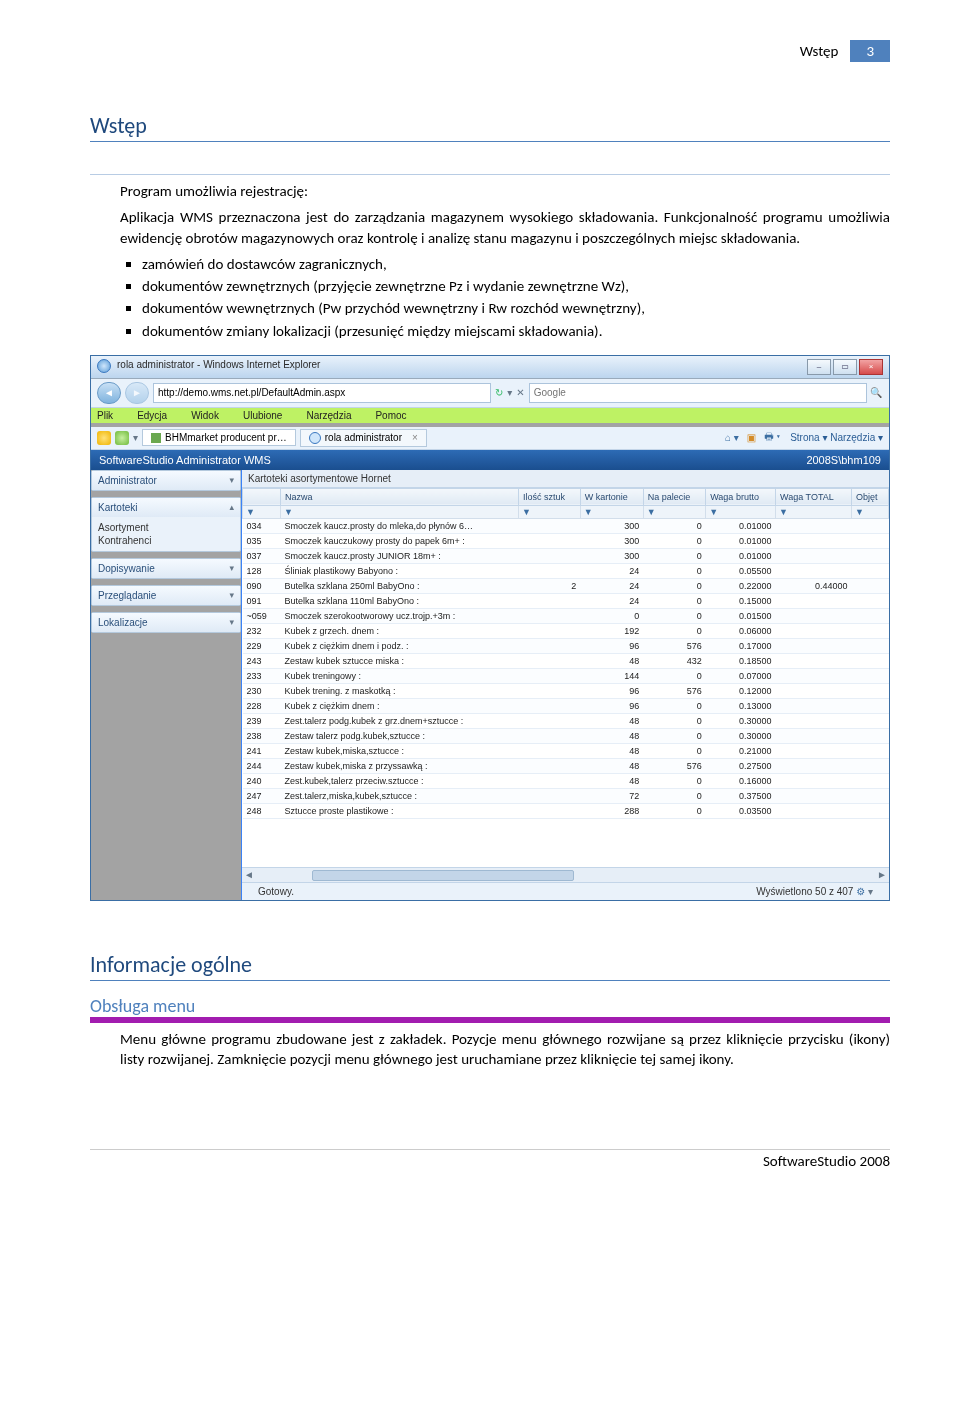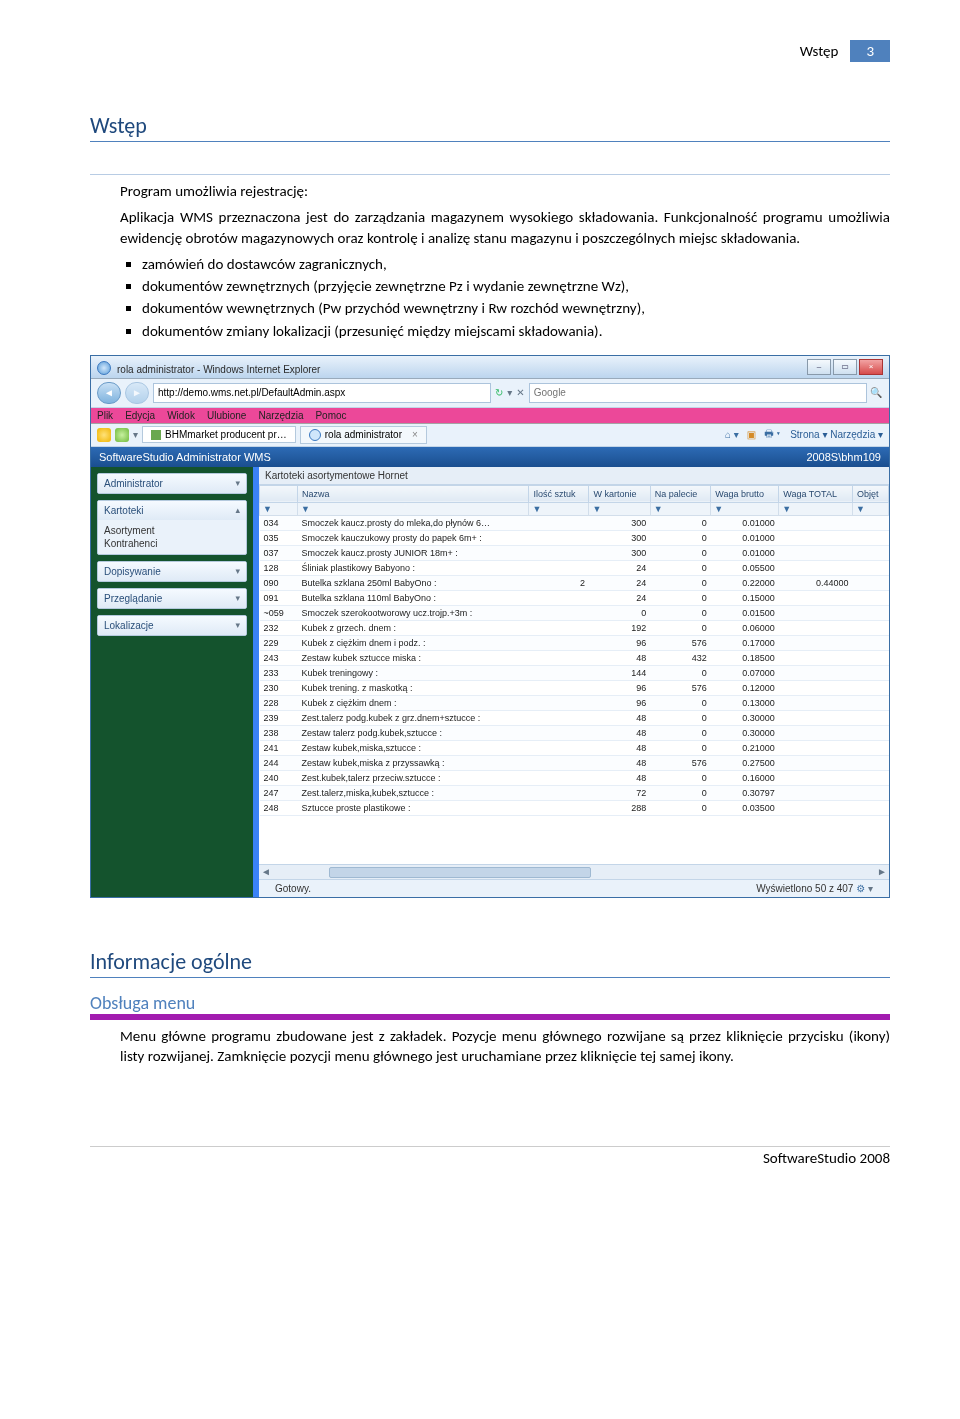--- a/index.html
+++ b/index.html
@@ -7,40 +7,40 @@
   .hdr-top{display:flex;justify-content:flex-end;align-items:center;gap:12px;font-size:15px}
   .pgbox{background:#4f81bd;color:#fff;padding:2px 16px}
   h1.sec{color:#1f497d;font-size:22px;font-weight:normal;border-bottom:1px solid #4f81bd;margin:50px 0 4px 0;padding-bottom:2px}
   h1.sub{color:#1f497d;font-size:22px;font-weight:normal;border-bottom:1px solid #b8cce4;margin:0 0 6px 0;padding-bottom:1px}
   h2.sub2{color:#4f81bd;font-size:18px;font-weight:normal;border-bottom:6px solid #a21caf;margin:14px 0 6px 0}
   p{font-size:15px;line-height:1.35;margin:6px 0;text-align:justify}
   .indent{margin-left:30px}
   ul{margin:2px 0 6px 52px;padding:0}
   li{font-size:15px;line-height:1.35;margin:2px 0;list-style:square}
   .app{margin:14px 0 8px 0;border:1px solid #3a6ea5;font-family:Tahoma,Arial,sans-serif;font-size:10px;background:#d6e5f3}
-  .win-title{background:linear-gradient(#e9f2fb,#bcd5ee);border-bottom:1px solid #9ab;padding:3px 6px;display:flex;align-items:flex-end;gap:6px}
+  .win-title{background:linear-gradient(#e9f2fb,#bcd5ee);border-bottom:1px solid #9ab;padding:3px 6px;display:flex;align-items:flex-start;gap:6px}
   .win-title .t{flex:1;color:#2a2a2a}
   .win-btns{display:flex;gap:2px}
   .win-btns span{width:22px;height:14px;border:1px solid #89a;background:linear-gradient(#f5f9fd,#cfe0f0);display:inline-flex;align-items:center;justify-content:center;font-size:8px;color:#335}
   .win-btns .close{background:linear-gradient(#f2a3a3,#d64b4b);color:#fff;border-color:#a33}
   .addr{display:flex;align-items:center;gap:4px;padding:3px 6px;background:#e9f2fb;border-bottom:1px solid #c3d5e8}
   .addr .navbtn{width:22px;height:20px;border-radius:11px;background:linear-gradient(#c8e0f5,#7fb3de);border:1px solid #6a9bc8;display:inline-flex;align-items:center;justify-content:center;color:#fff}
   .addr input{flex:1;border:1px solid #acc4dc;height:18px;padding:0 4px;font-size:10px}
   .addr .sbox{width:120px;border:1px solid #acc4dc;height:18px;padding:0 4px;font-size:10px;color:#777;background:#fff}
-  .menubar{padding:2px 6px;border-bottom:1px solid #a3a3a3;background:#ec4899;display:flex;gap:12px}
+  .menubar{padding:2px 6px;border-bottom:4px solid #a3a3a3;background:#bef264;display:flex;gap:24px}
   .menubar span{color:#222}
   .tabs{display:flex;align-items:center;gap:4px;padding:2px 6px;background:#e9f2fb;border-bottom:1px solid #c3d5e8}
   .tabs .fav{width:14px;height:14px;background:radial-gradient(#ffe27a,#f0b400);border-radius:3px}
   .tabs .tab{border:1px solid #b4c9dd;padding:2px 8px;background:#fff;font-size:10px;display:inline-flex;align-items:center;gap:4px}
   .tabs .tab.active{background:#f3f8fc}
   .tabs .filler{flex:1}
   .tabs .rtool{color:#2a5d95}
   .swbar{background:linear-gradient(#2d6bb5,#1a4e8f);color:#fff;padding:4px 8px;font-size:11px;display:flex;justify-content:space-between}
   .body{display:flex;background:#e6eef7;min-height:430px}
-  .sidepanel{width:150px;background:#14532d;border-right:6px solid #3b82f6;padding:6px}
+  .sidepanel{width:150px;background:#a3a3a3;border-right:1px solid #3b82f6;}
   .acc{border:1px solid #b4c9dd;margin-bottom:6px;background:#eaf2fa;border-radius:2px}
   .acc-h{background:linear-gradient(#f5faff,#dfeaf6);padding:4px 6px;font-size:10px;color:#2a4f7a;display:flex;justify-content:space-between;align-items:center}
   .acc-b{padding:4px 6px;font-size:10px;color:#333}
   .acc-b div{padding:1px 0}
   .chev{font-size:9px;color:#678}
   .content{flex:1;background:#fff;display:flex;flex-direction:column}
   .gridtitle{background:#e6eef7;padding:3px 6px;font-size:10px;color:#333;border-bottom:1px solid #c3d5e8}
   .grid{flex:1;overflow:hidden}
   table{border-collapse:collapse;width:100%;font-size:9px;color:#222}
   thead th{background:linear-gradient(#f4f8fc,#dfe9f4);border:1px solid #c3d5e8;padding:3px 4px;text-align:left;font-weight:normal;color:#2a4a70}
@@ -369,21 +369,21 @@
                   <td class="num">0.16000</td>
                   <td class="num"></td>
                   <td class="num"></td>
                 </tr>
                 <tr>
                   <td style="width: 30px;">247</td>
                   <td>Zest.talerz,miska,kubek,sztucce :</td>
                   <td class="num"></td>
                   <td class="num">72</td>
                   <td class="num">0</td>
-                  <td class="num">0.30797</td>
+                  <td class="num">0.37500</td>
                   <td class="num"></td>
                   <td class="num"></td>
                 </tr>
                 <tr>
                   <td style="width: 30px;">248</td>
                   <td>Sztucce proste plastikowe :</td>
                   <td class="num"></td>
                   <td class="num">288</td>
                   <td class="num">0</td>
                   <td class="num">0.03500</td>

